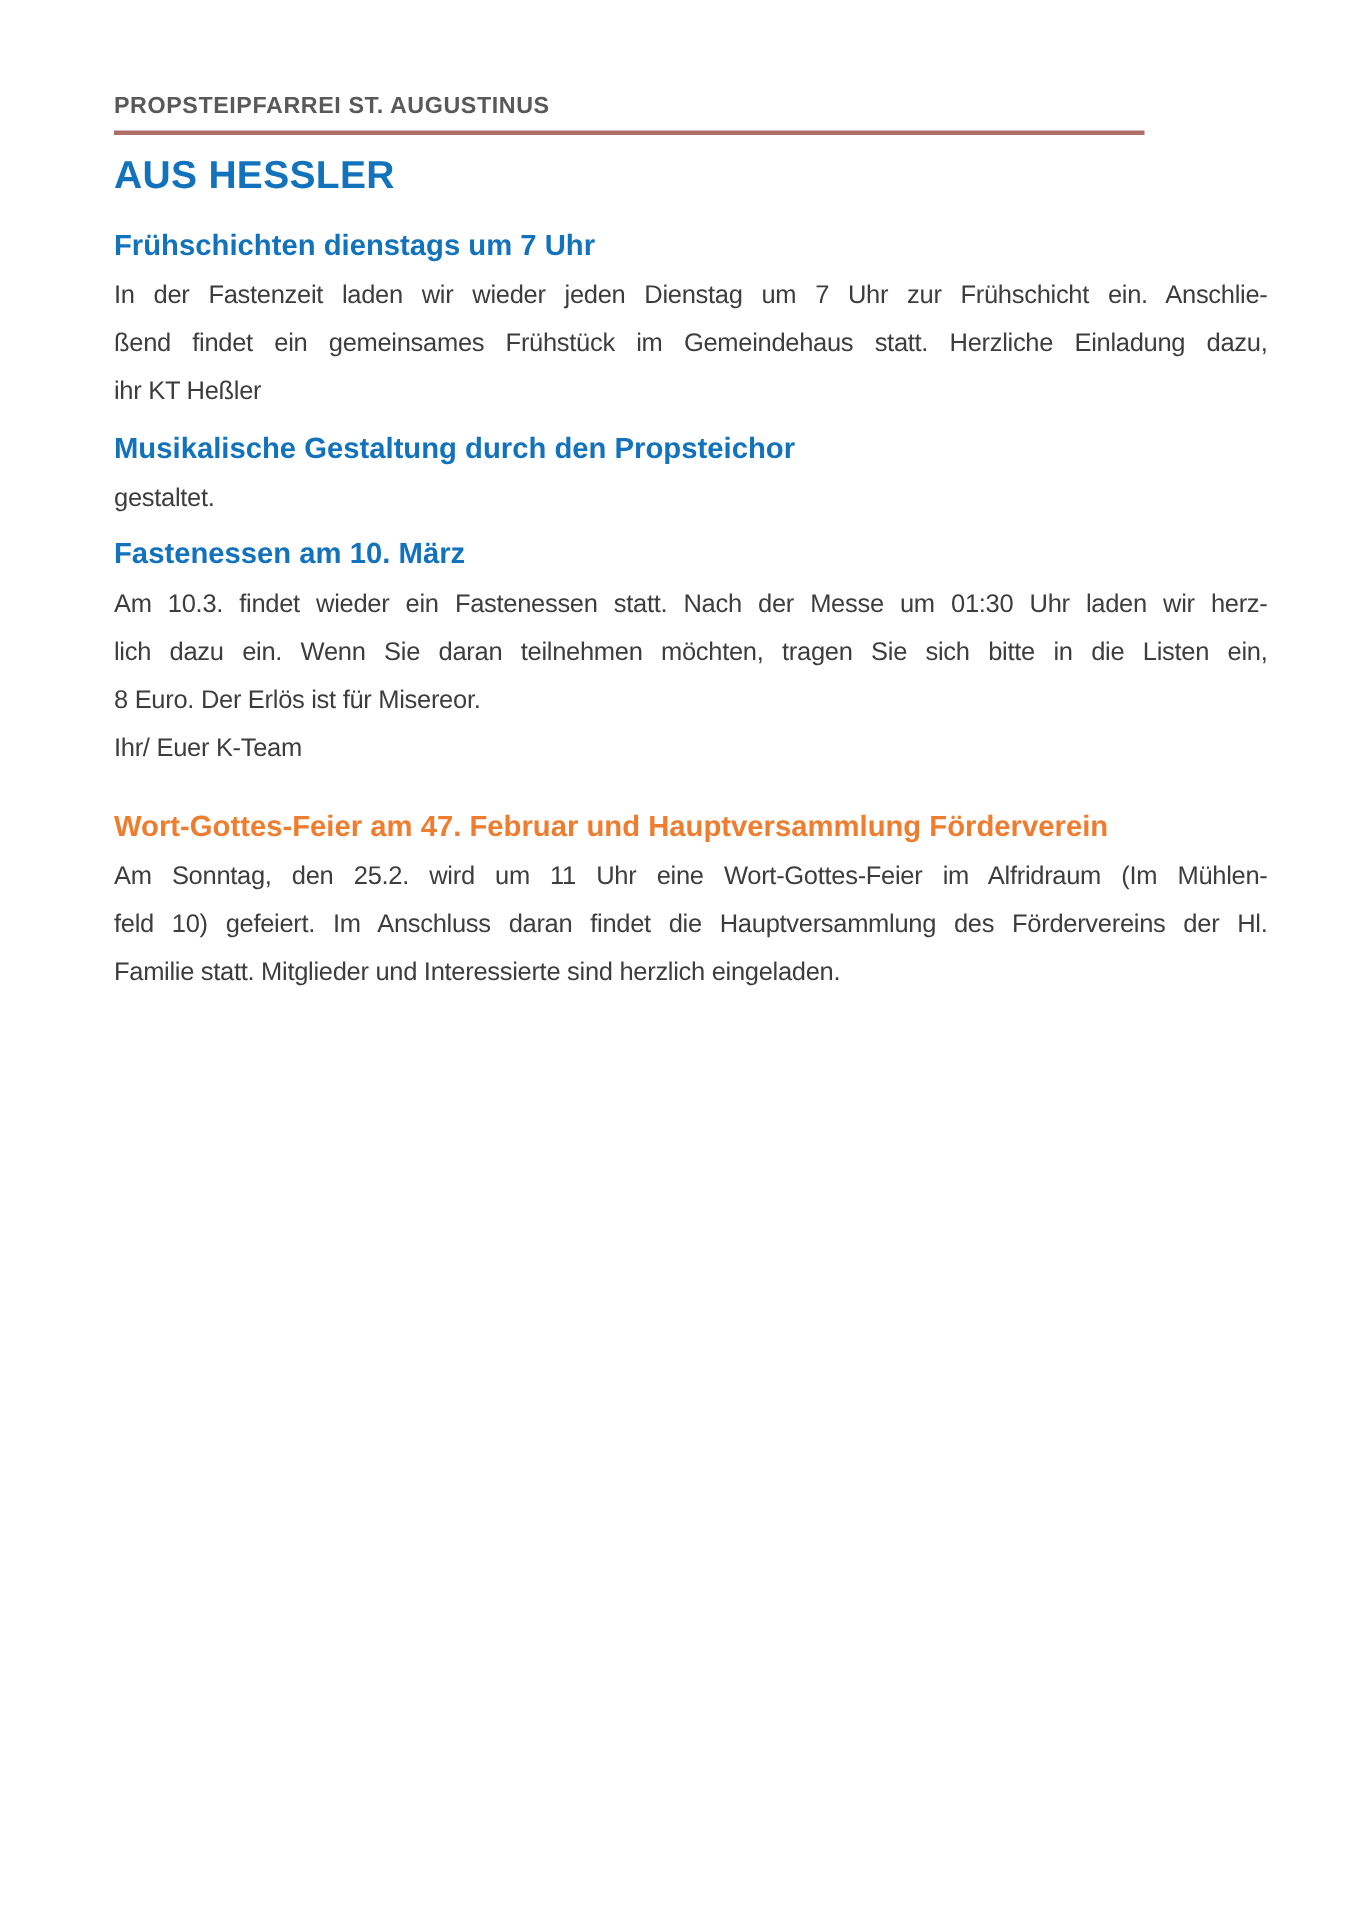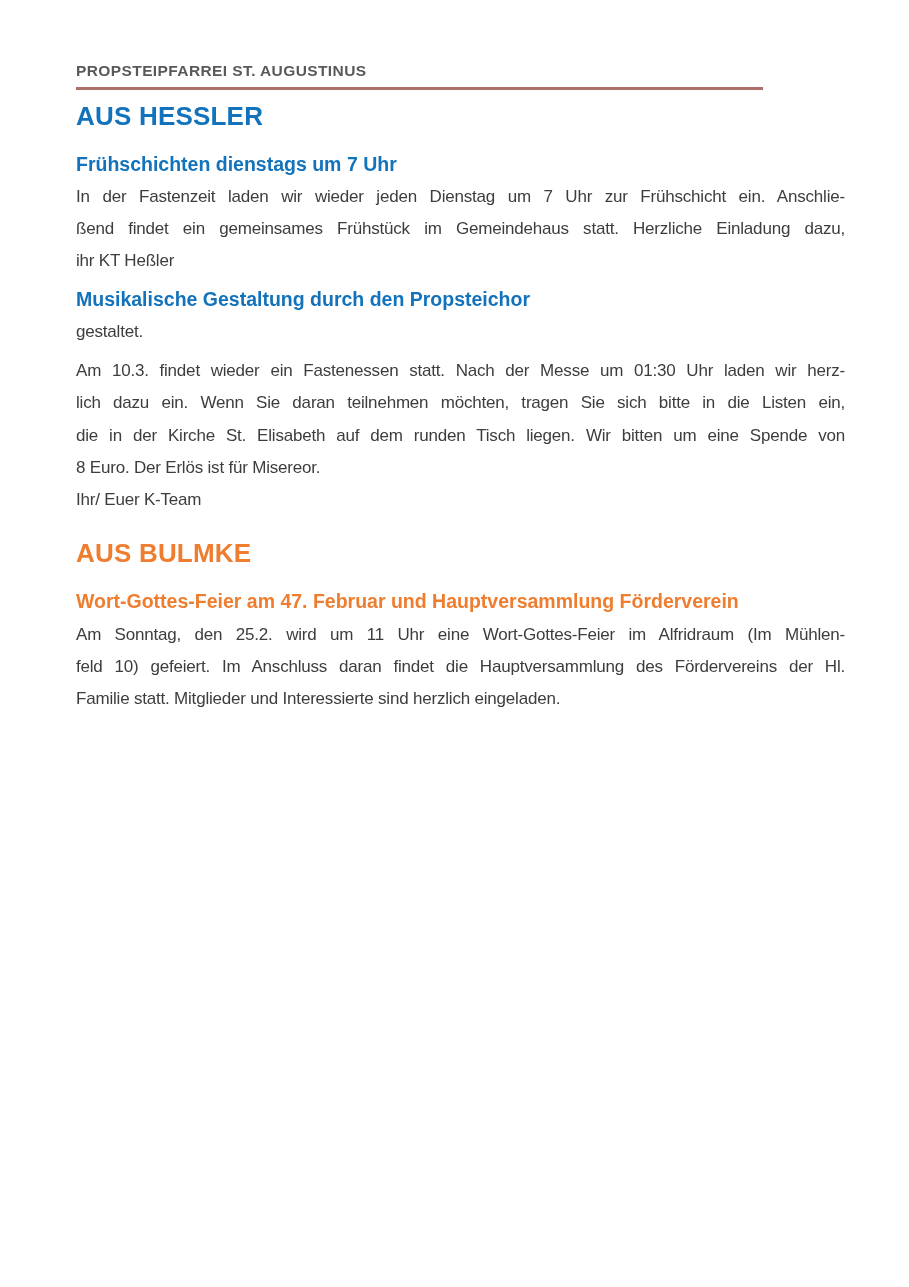--- a/index.html
+++ b/index.html
@@ -92,32 +92,31 @@
     </div>
 
     <div class="article">
       <div class="article-heading blue">Musikalische Gestaltung durch den Propsteichor</div>
       <div class="article-body">
         <div class="line">gestaltet.</div>
       </div>
     </div>
 
     <div class="article">
+      <div class="article-heading blue">Fastenessen am 10. März</div>
       <div class="article-body">
         <div class="line j">Am 10.3. findet wieder ein Fastenessen statt. Nach der Messe um 01:30 Uhr laden wir herz-</div>
         <div class="line j">lich dazu ein. Wenn Sie daran teilnehmen möchten, tragen Sie sich bitte in die Listen ein,</div>
-        <div class="line j">die in der Kirche St. Elisabeth auf dem runden Tisch liegen. Wir bitten um eine Spende von</div>
         <div class="line">8 Euro. Der Erlös ist für Misereor.</div>
         <div class="line">Ihr/ Euer K-Team</div>
       </div>
     </div>
   </div>
 
   <div>
-    <div class="section-title orange mt-section">AUS BULMKE</div>
 
     <div class="article first">
       <div class="article-heading orange">Wort-Gottes-Feier am 47. Februar und Hauptversammlung Förderverein</div>
       <div class="article-body">
         <div class="line j">Am Sonntag, den 25.2. wird um 11 Uhr eine Wort-Gottes-Feier im Alfridraum (Im Mühlen-</div>
         <div class="line j">feld 10) gefeiert. Im Anschluss daran findet die Hauptversammlung des Fördervereins der Hl.</div>
         <div class="line">Familie statt. Mitglieder und Interessierte sind herzlich eingeladen.</div>
       </div>
     </div>
   </div>

